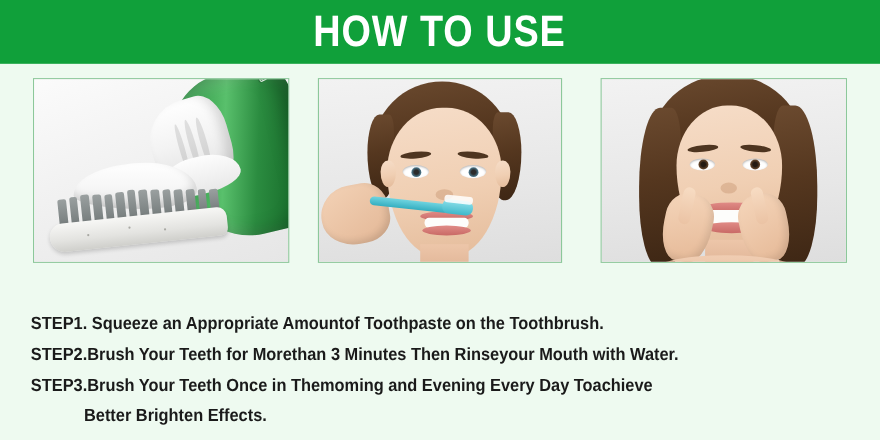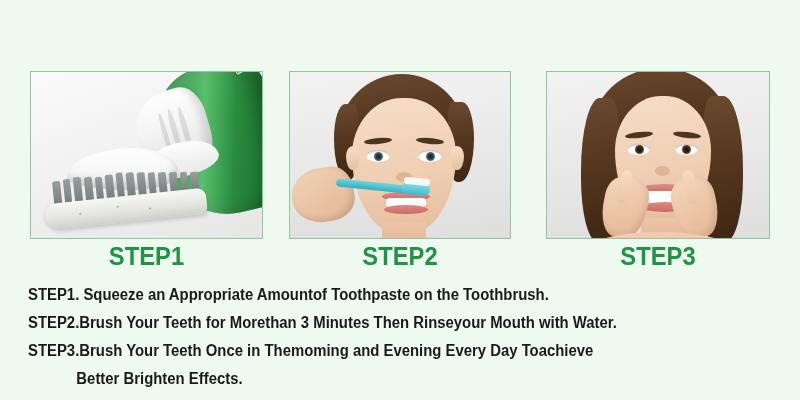--- a/index.html
+++ b/index.html
@@ -166,20 +166,23 @@
     line-height:28px; white-space:nowrap;
     transform:scaleX(0.93); transform-origin:left center;
   }
   .instr-cont { padding-left:52px; }
 </style>
 </head>
 <body>
 
 <div id="page">
 
+  <div class="header-band">
+    <div class="header-title">HOW TO USE</div>
+  </div>
 
   <div class="panel-row">
 
     <div class="panel panel-1">
       <div class="panel-img">
         <div class="p1-bg"></div>
         <div class="tube">
           <div class="tube-text">Net Wt. 4.93 OZ/140g</div>
         </div>
         <div class="tube-neck"></div>
@@ -276,25 +279,20 @@
 
         <div class="p3-hand" style="left:56px; top:104px; transform:rotate(12deg);"></div>
         <div class="p3-hand" style="left:126px; top:104px; transform:rotate(-12deg);"></div>
         <div class="p3-finger" style="left:72px; top:98px; width:11px; height:34px; transform:rotate(12deg);"></div>
         <div class="p3-finger" style="left:138px; top:98px; width:11px; height:34px; transform:rotate(-12deg);"></div>
         <div class="shoulder" style="left:42px; top:160px; width:142px; height:34px;"></div>
       </div>
     </div>
   </div>
 
-  <div class="step-caps">
-    <div class="step-cap sc1">STEP1</div>
-    <div class="step-cap sc2">STEP2</div>
-    <div class="step-cap sc3">STEP3</div>
-  </div>
 
   <div class="instructions">
     <div class="instr-line">STEP1. Squeeze an Appropriate Amountof Toothpaste on the Toothbrush.</div>
     <div class="instr-line">STEP2.Brush Your Teeth for Morethan 3 Minutes Then Rinseyour Mouth with Water.</div>
     <div class="instr-line">STEP3.Brush Your Teeth Once in Themoming and Evening Every Day Toachieve</div>
     <div class="instr-line instr-cont">Better Brighten Effects.</div>
   </div>
 
 </div>
 

